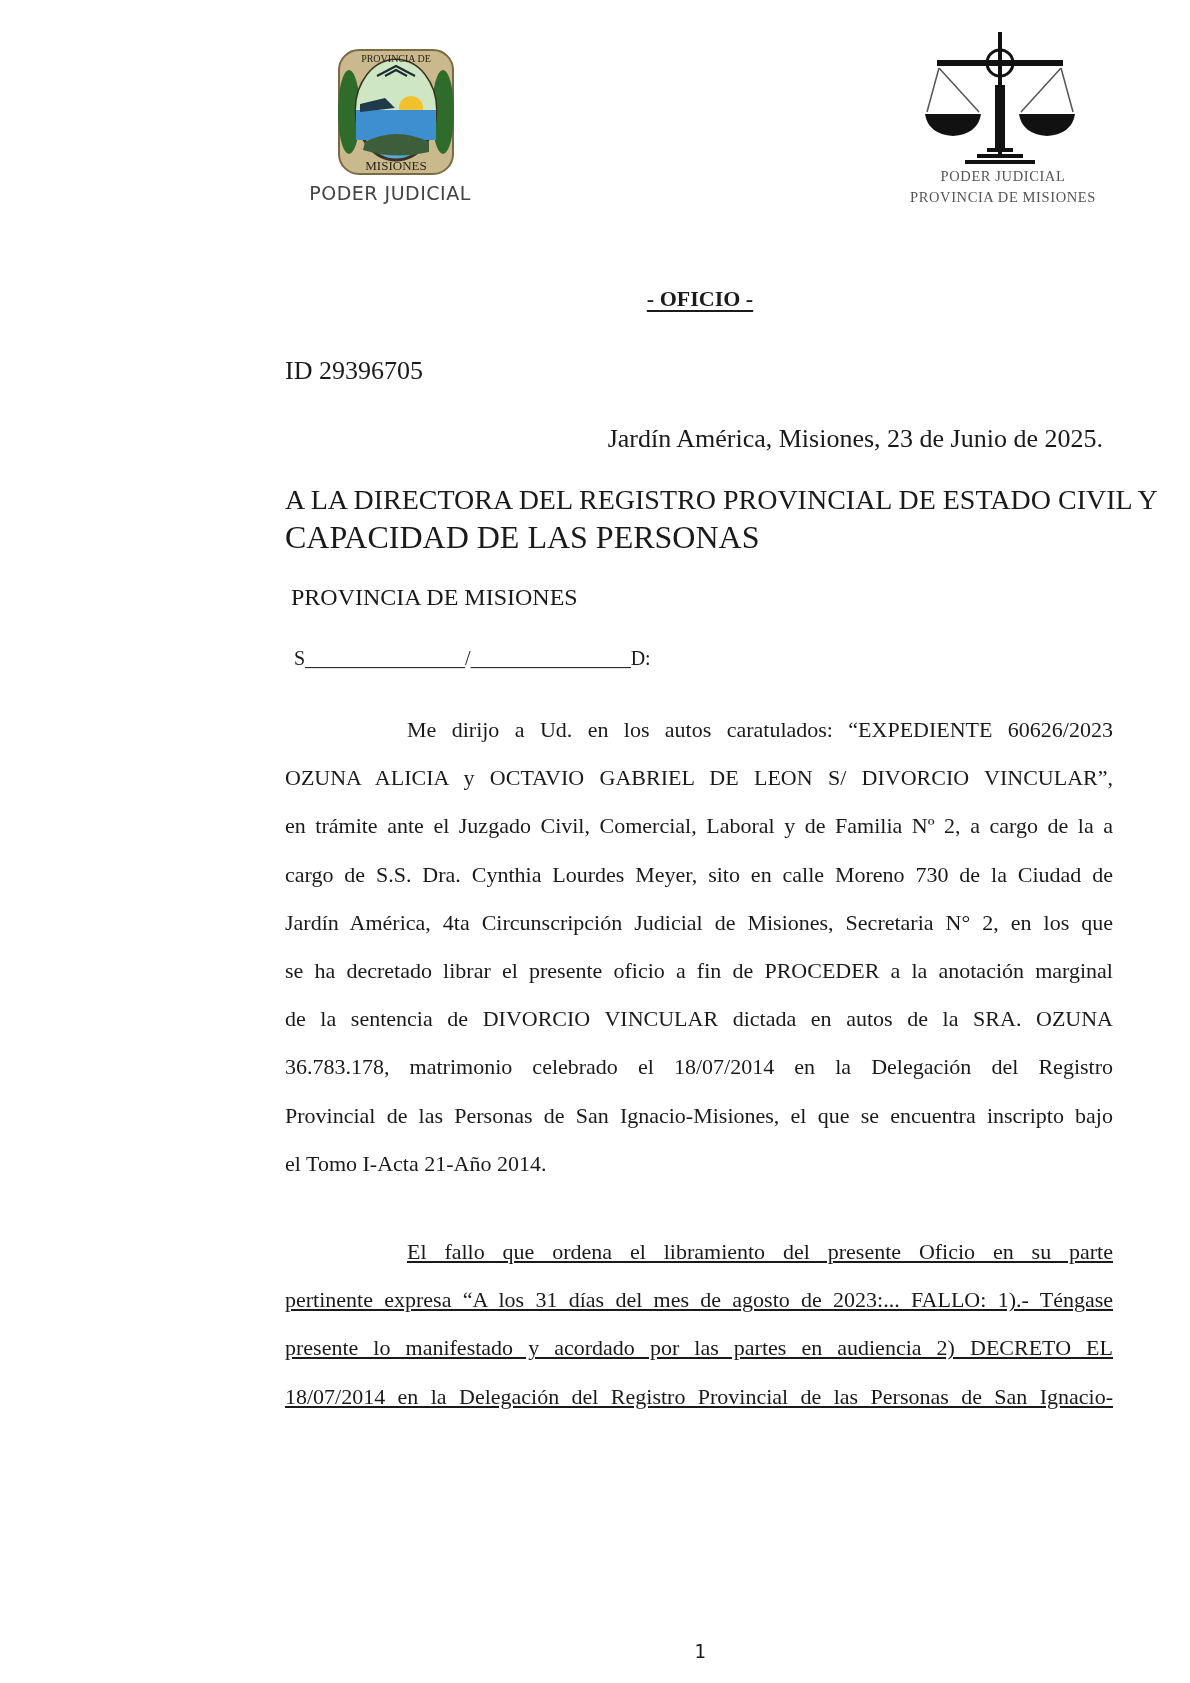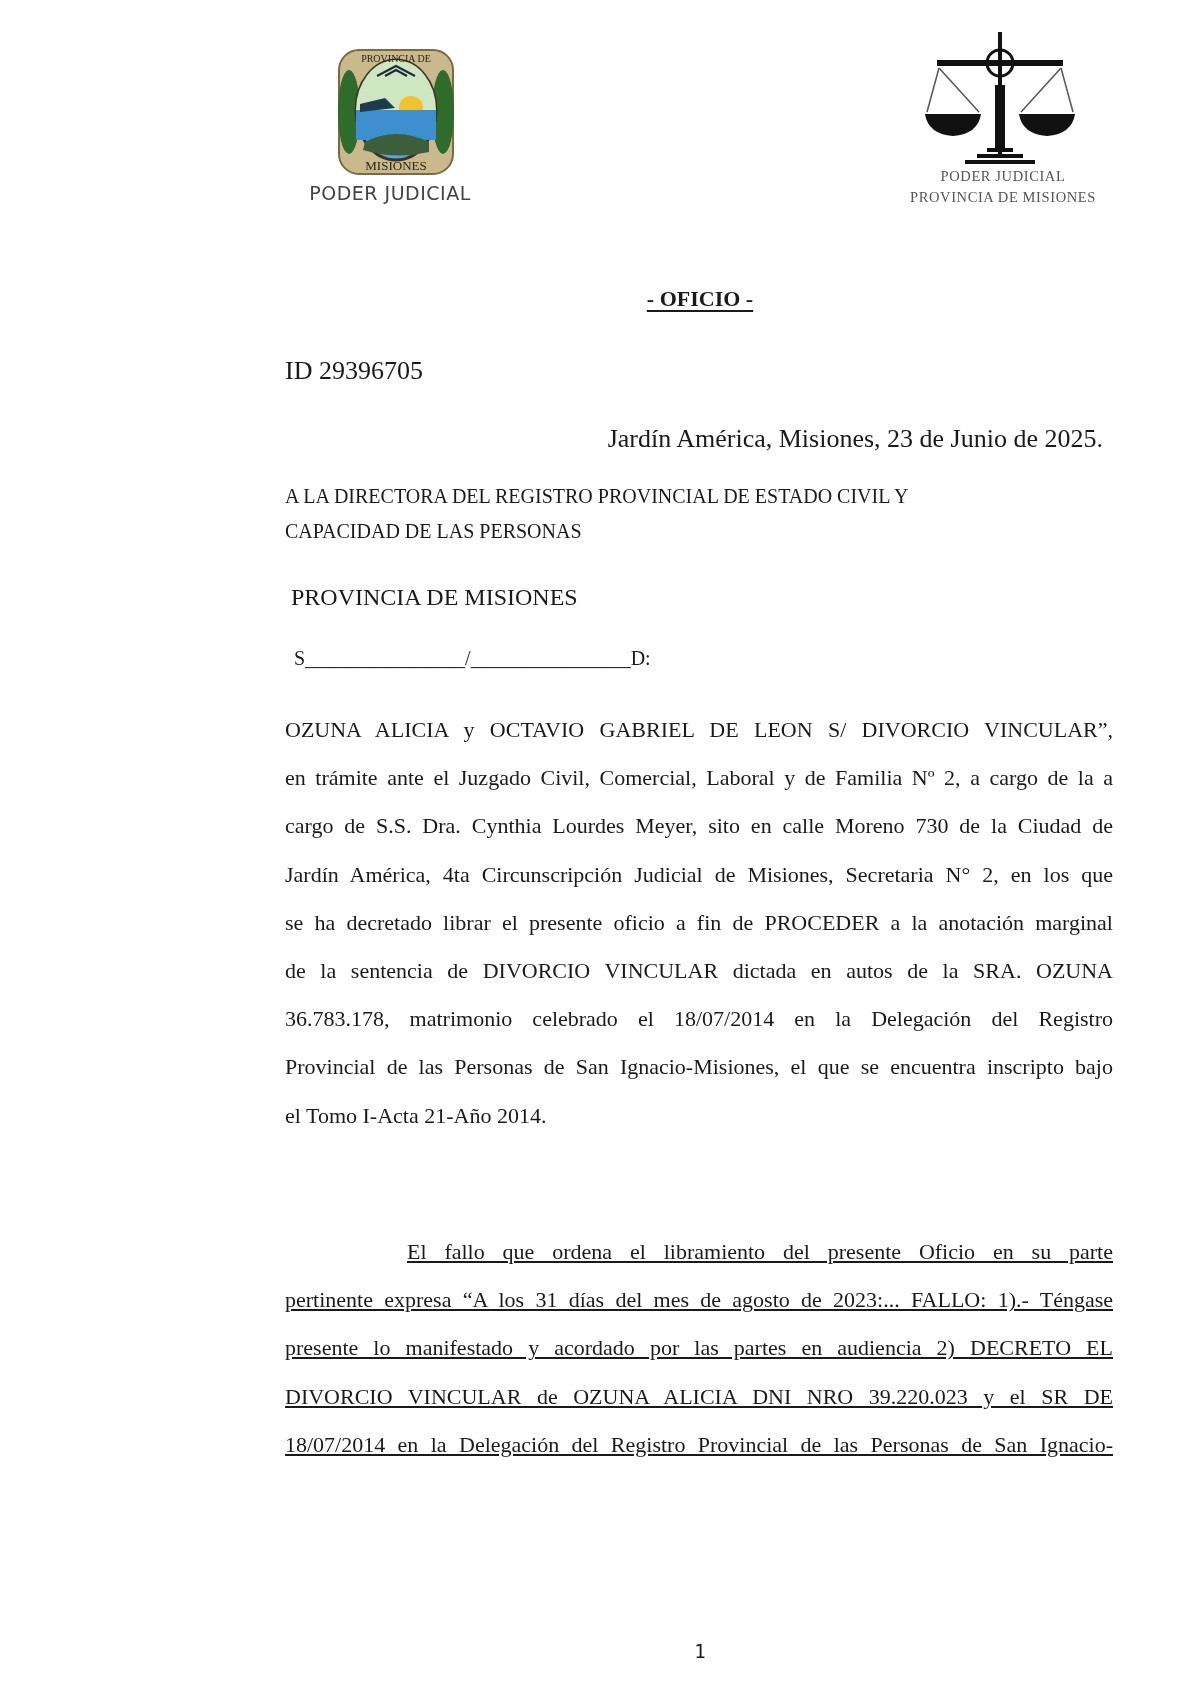--- a/index.html
+++ b/index.html
@@ -23,22 +23,22 @@
     #right-logo-line1 { top: 168px; }
     #right-logo-line2 { top: 189px; }
 
     .t { font-size: 26px; line-height: 1; white-space: nowrap; }
     #doc-title {
       left: 0; width: 1400px; top: 288px; text-align: center; font-weight: bold;
       text-decoration: underline; text-underline-offset: 4px; font-size: 22px;
     }
     #doc-id { left: 285px; top: 358px; }
     #doc-date { right: 87px; top: 426px; }
-    #addressee-1 { left: 285px; top: 486px; font-size: 20px; }
-    #addressee-2 { left: 285px; top: 521px; font-size: 20px; }
+    #addressee-1 { left: 285px; top: 486px; font-size: 28px; }
+    #addressee-2 { left: 285px; top: 521px; font-size: 32px; }
     #addressee-3 { left: 291px; top: 585px; font-size: 24px; }
     #salutation { left: 294px; top: 648px; font-size: 20px; }
 
     .para { position: absolute; left: 285px; width: 828px; font-size: 22px; line-height: 48.2px; text-align: justify; }
     .para .ln { display: block; text-align: justify; text-align-last: justify; height: 48.2px; white-space: nowrap; }
     .para .ln.last { text-align-last: left; }
     .para .ln.indent { padding-left: 122px; }
     #para-1 { top: 706px; }
     #para-2 { top: 1228px; text-decoration: underline; }
 
@@ -87,32 +87,32 @@
 
 <div class="abs t" id="doc-title" style="width: 1400px;">- OFICIO -</div>
 <div class="abs t" id="doc-id">ID 29396705</div>
 <div class="abs t" id="doc-date">Jardín América, Misiones, 23 de Junio de 2025.</div>
 <div class="abs t" id="addressee-1">A LA DIRECTORA DEL REGISTRO PROVINCIAL DE ESTADO CIVIL Y</div>
 <div class="abs t" id="addressee-2">CAPACIDAD DE LAS PERSONAS</div>
 <div class="abs t" id="addressee-3">PROVINCIA DE MISIONES</div>
 <div class="abs t" id="salutation">S________________/________________D:</div>
 
 <div class="para" id="para-1">
+  <span class="ln indent">Me dirijo a Ud. en los autos caratulados: “EXPEDIENTE 60626/2023</span>
   <span class="ln">OZUNA ALICIA y OCTAVIO GABRIEL DE LEON S/ DIVORCIO VINCULAR”,</span>
   <span class="ln">en trámite ante el Juzgado Civil, Comercial, Laboral y de Familia Nº 2, a cargo de la a</span>
   <span class="ln">cargo de S.S. Dra. Cynthia Lourdes Meyer, sito en calle Moreno 730 de la Ciudad de</span>
   <span class="ln">Jardín América, 4ta Circunscripción Judicial de Misiones, Secretaria N° 2, en los que</span>
   <span class="ln">se ha decretado librar el presente oficio a fin de PROCEDER a la anotación marginal</span>
   <span class="ln">de la sentencia de DIVORCIO VINCULAR dictada en autos de la SRA. OZUNA</span>
   <span class="ln">36.783.178, matrimonio celebrado el 18/07/2014 en la Delegación del Registro</span>
   <span class="ln">Provincial de las Personas de San Ignacio-Misiones, el que se encuentra inscripto bajo</span>
   <span class="ln last">el Tomo I-Acta 21-Año 2014.</span>
 </div>
 
 <div class="para" id="para-2">
   <span class="ln indent">El fallo que ordena el libramiento del presente Oficio en su parte</span>
   <span class="ln">pertinente expresa “A los 31 días del mes de agosto de 2023:... FALLO: 1).- Téngase</span>
   <span class="ln">presente lo manifestado y acordado por las partes en audiencia 2) DECRETO EL</span>
-  <span class="ln">DIVORCIO VINCULAR de OZUNA ALICIA DNI NRO 39.220.023 y el SR DE</span>
   <span class="ln">18/07/2014 en la Delegación del Registro Provincial de las Personas de San Ignacio-</span>
 </div>
 
 <div class="abs" id="page-number" style="width: 1400px;">1</div>
 
 </body></html>

